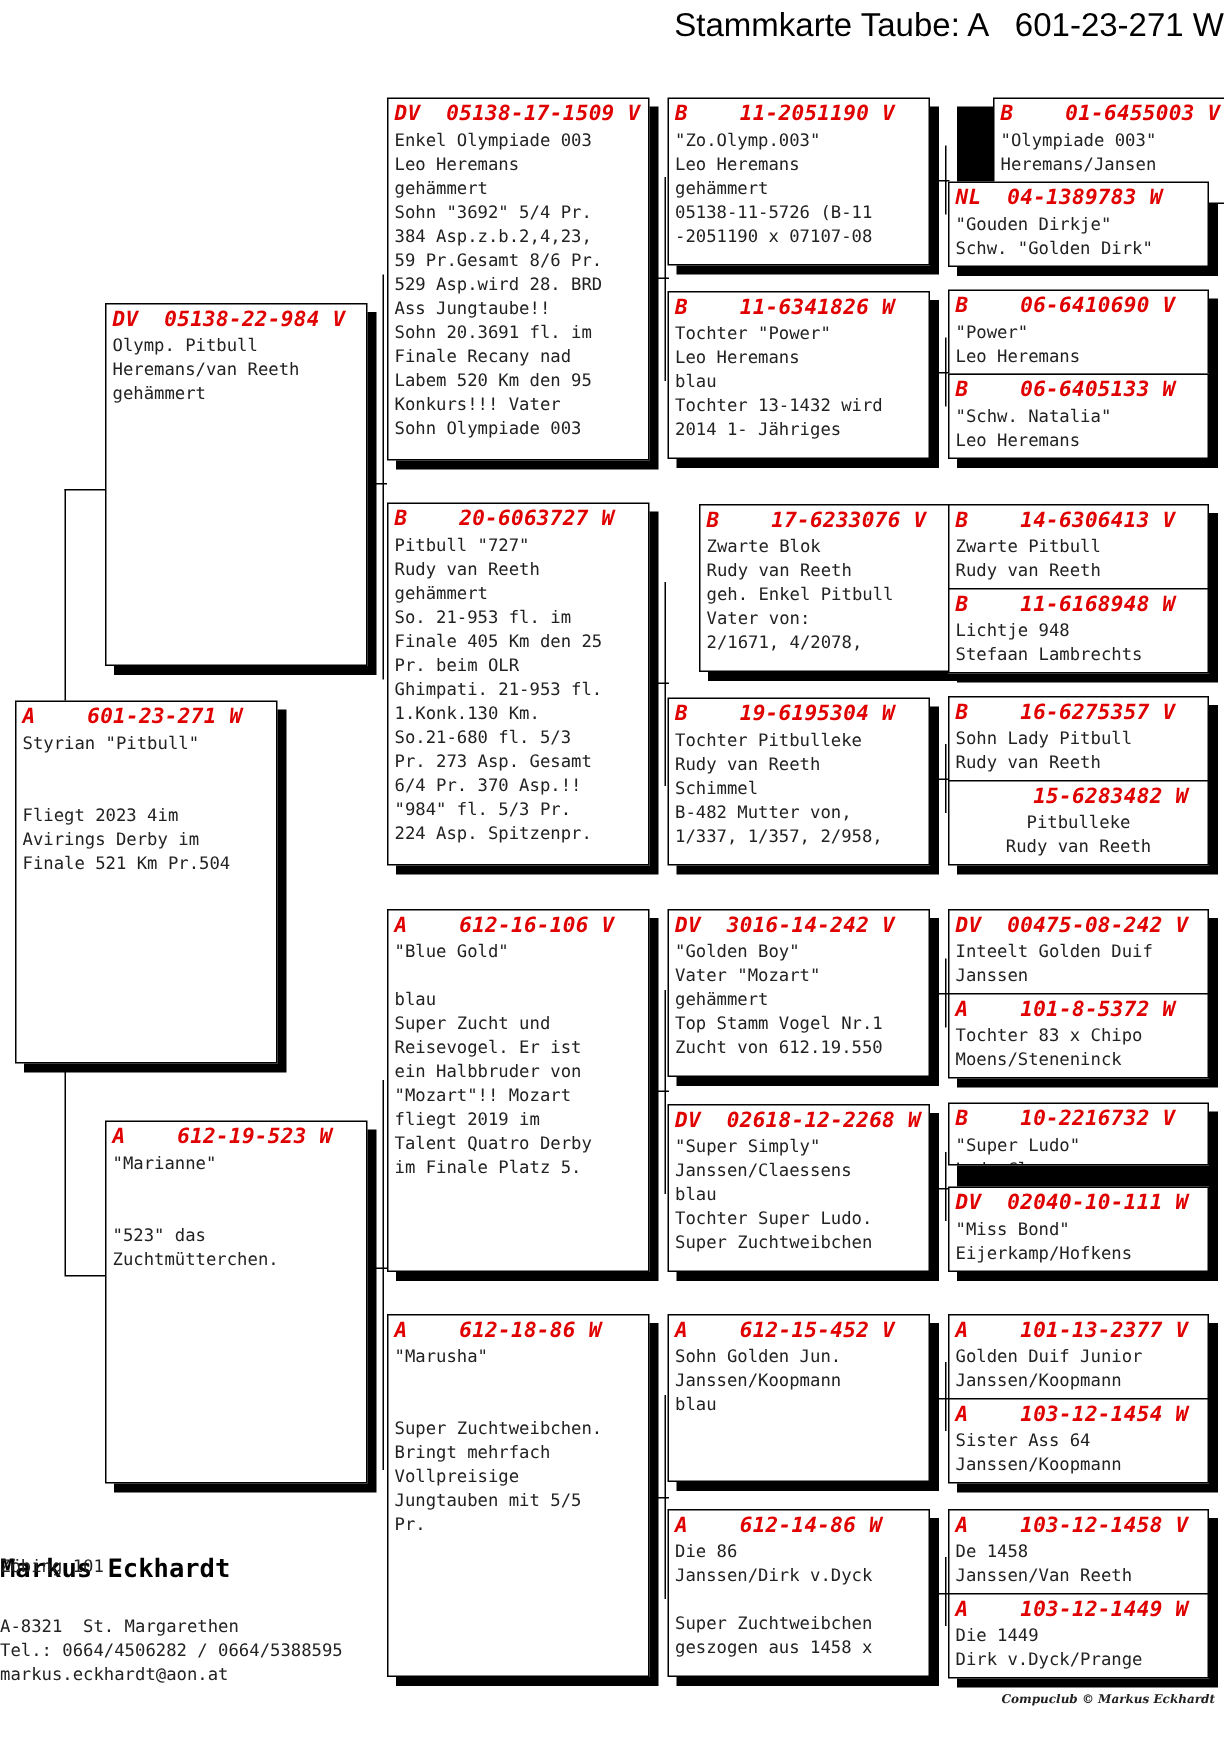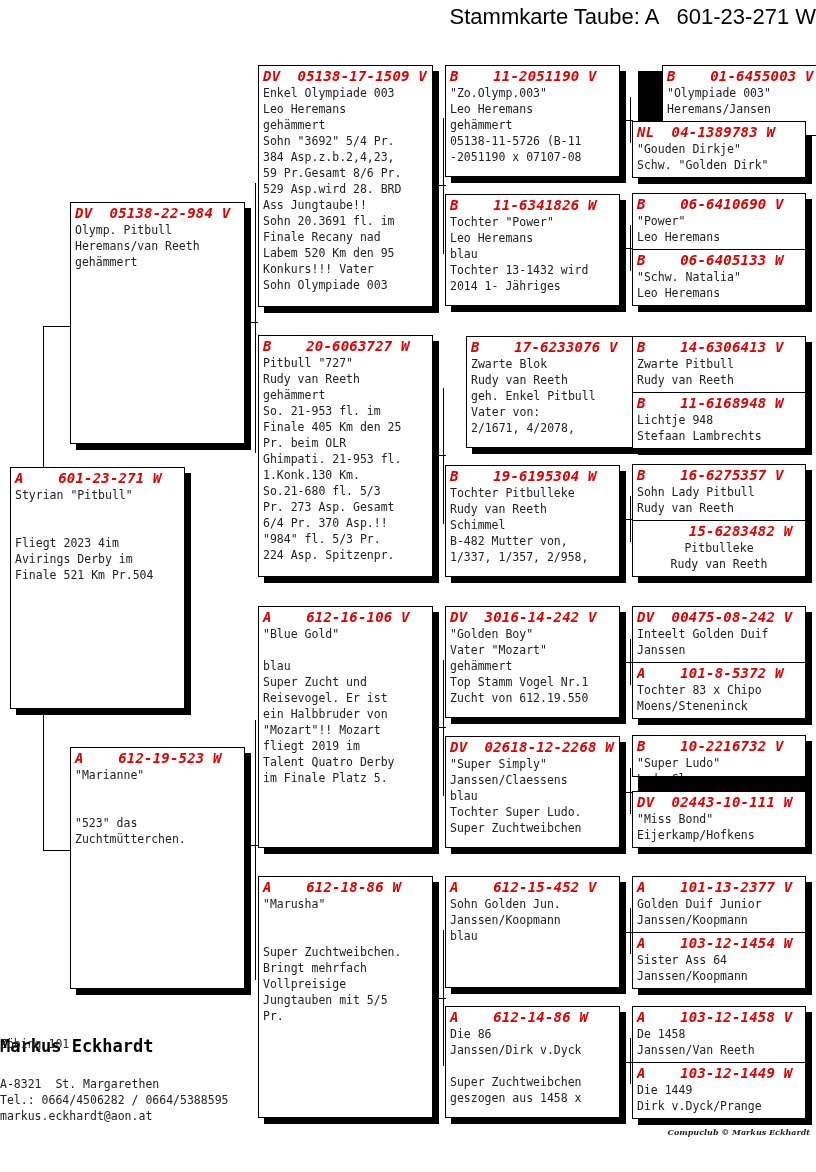--- a/index.html
+++ b/index.html
@@ -259,21 +259,21 @@
   <div class="hdr">A    101-8-5372 W</div>
   <div class="line">Tochter 83 x Chipo</div>
   <div class="line">Moens/Steneninck</div>
 </div>
 <div class="box half" style="left:632px;top:735px;width:174px;height:42px;">
   <div class="hdr">B    10-2216732 V</div>
   <div class="line">"Super Ludo"</div>
   <div class="line">Ludo Claessens</div>
 </div>
 <div class="box half" style="left:632px;top:791px;width:174px;height:57px;">
-  <div class="hdr">DV  02443-10-111 W</div>
+  <div class="hdr">DV  02040-10-111 W</div>
   <div class="line">"Miss Bond"</div>
   <div class="line">Eijerkamp/Hofkens</div>
 </div>
 <div class="box half" style="left:632px;top:876px;width:174px;height:57px;">
   <div class="hdr">A    101-13-2377 V</div>
   <div class="line">Golden Duif Junior</div>
   <div class="line">Janssen/Koopmann</div>
 </div>
 <div class="box half" style="left:632px;top:932px;width:174px;height:57px;">
   <div class="hdr">A    103-12-1454 W</div>

